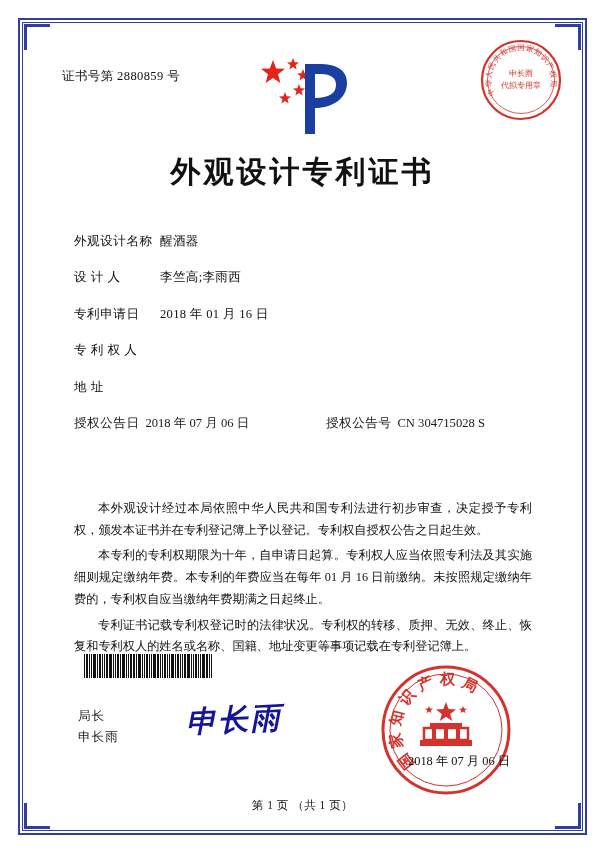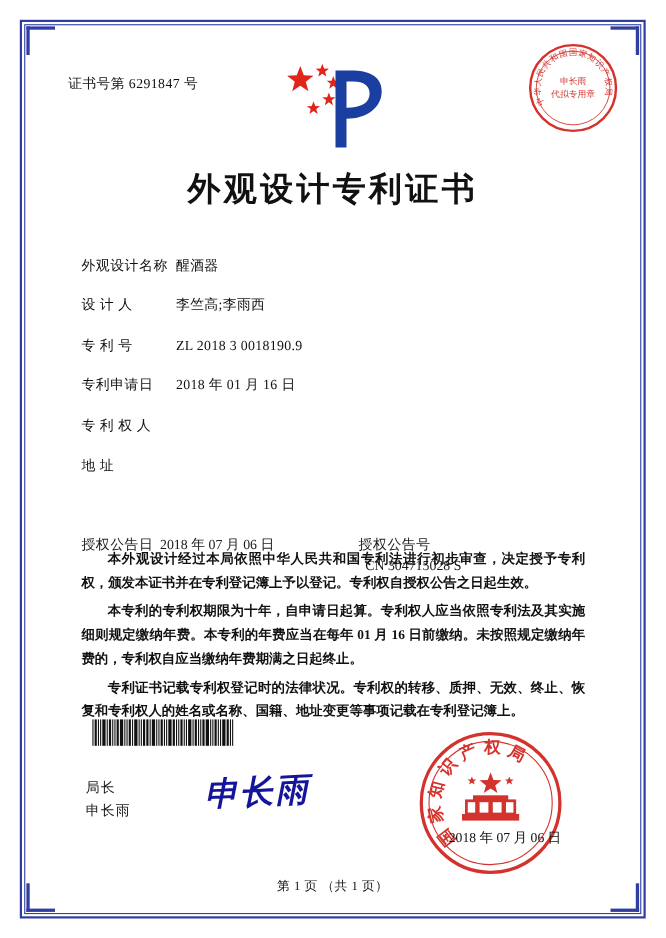--- a/index.html
+++ b/index.html
@@ -112,35 +112,34 @@
   .field-value {
     color: #111;
     letter-spacing: 0.3px;
   }
 
   .grant-row {
     display: flex;
     align-items: baseline;
     margin-bottom: 4px;
   }
-  .grant-row .left { width: 252px; flex: 0 0 252px; display: flex; margin-top: 36px; }
-  .grant-row .right { display: flex; flex-direction: column; }
+  .grant-row .left { width: 252px; flex: 0 0 252px; display: flex; }
+  .grant-row .right { display: flex; }
   .grant-row .lbl { letter-spacing: 0.5px; }
   .grant-row .val { margin-left: 6px; }
 
   .paragraphs {
     position: absolute;
     left: 74px;
     top: 498px;
     width: 458px;
     font-size: 12.2px;
     line-height: 1.78;
     text-align: justify;
     color: #111;
-    font-weight: bold;
   }
   .paragraphs p {
     margin: 0 0 4px 0;
     text-indent: 24px;
   }
 
   
   .barcode {
     position: absolute;
     left: 84px;
@@ -209,21 +208,21 @@
 
 <div class="page">
 
   <div class="border-outer"></div>
   <div class="border-inner"></div>
   <div class="corner tl"></div>
   <div class="corner tr"></div>
   <div class="corner bl"></div>
   <div class="corner br"></div>
 
-  <div class="cert-no">证书号第 6291847 号</div>
+  <div class="cert-no">证书号第 2880859 号</div>
 
   <div class="emblem">
     <svg viewBox="0 0 120 82" width="120" height="82">
       <g fill="#e2241b">
         <polygon points="30,4 33.2,12.5 42,12.8 35,18.3 37.4,27 30,21.9 22.6,27 25,18.3 18,12.8 26.8,12.5"></polygon>
         <polygon points="50,2 51.6,6.3 56,6.5 52.5,9.2 53.7,13.6 50,11 46.3,13.6 47.5,9.2 44,6.5 48.4,6.3"></polygon>
         <polygon points="60,13 61.6,17.3 66,17.5 62.5,20.2 63.7,24.6 60,22 56.3,24.6 57.5,20.2 54,17.5 58.4,17.3"></polygon>
         <polygon points="56,28 57.6,32.3 62,32.5 58.5,35.2 59.7,39.6 56,37 52.3,39.6 53.5,35.2 50,32.5 54.4,32.3"></polygon>
         <polygon points="42,36 43.6,40.3 48,40.5 44.5,43.2 45.7,47.6 42,45 38.3,47.6 39.5,43.2 36,40.5 40.4,40.3"></polygon>
       </g>
@@ -264,24 +263,20 @@
   <div class="fields">
     <div class="field-row">
       <div class="field-label">外观设计名称</div>
       <div class="field-value">醒酒器</div>
     </div>
     <div class="field-row">
       <div class="field-label">设  计  人</div>
       <div class="field-value">李竺高;李雨西</div>
     </div>
     <div class="field-row">
-      <div class="field-label">专  利  号</div>
-      <div class="field-value">ZL 2018 3 0018190.9</div>
-    </div>
-    <div class="field-row">
       <div class="field-label">专利申请日</div>
       <div class="field-value">2018 年 01 月 16 日</div>
     </div>
     <div class="field-row">
       <div class="field-label">专 利 权 人</div>
     </div>
     <div class="field-row">
       <div class="field-label">地      址</div>
     </div>
     <div class="grant-row">

